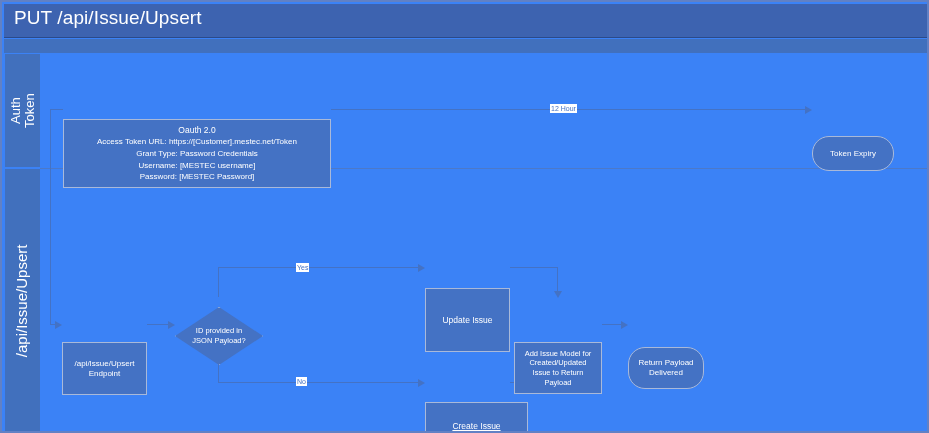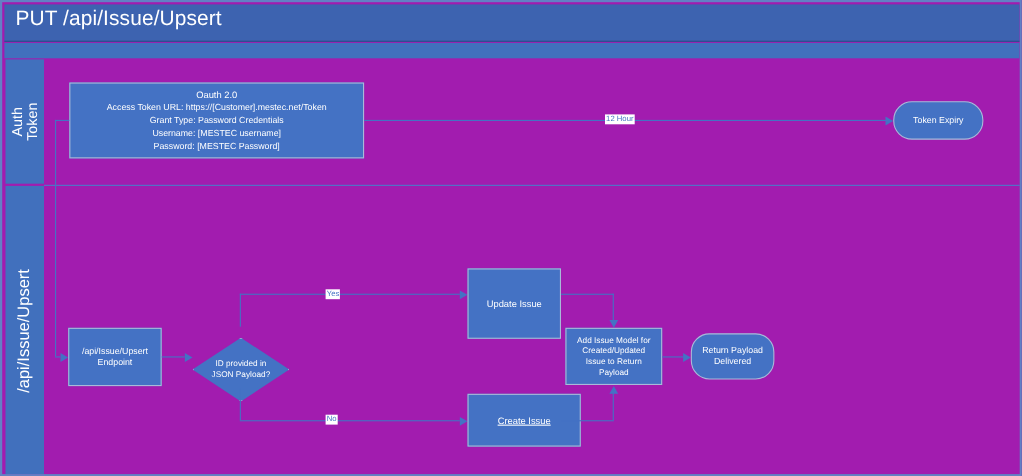--- a/index.html
+++ b/index.html
@@ -7,21 +7,21 @@
     padding: 0;
     background: #000;
   }
   body {
     font-family: "Liberation Sans", sans-serif;
   }
   #canvas {
     position: relative;
     width: 929px;
     height: 433px;
-    background: #a21caf;
+    background: #3b82f6;
     overflow: hidden;
     box-sizing: border-box;
     border: 2px solid #6281c4;
   }
   
   .title-bar {
     position: absolute;
     left: 2px;
     top: 2px;
     width: 923px;
@@ -94,20 +94,21 @@
     position: absolute;
     background: #4472c4;
     border: 1px solid #a9b9d9;
     box-sizing: border-box;
     display: flex;
     align-items: center;
     justify-content: center;
     color: #ffffff;
     text-align: center;
     line-height: 1.25;
+    margin-top: 44px;
   }
   .pill {
     border-radius: 17px;
   }
   #oauth-box {
     left: 61px;
     top: 73px;
     width: 268px;
     height: 69px;
     font-size: 8px;

